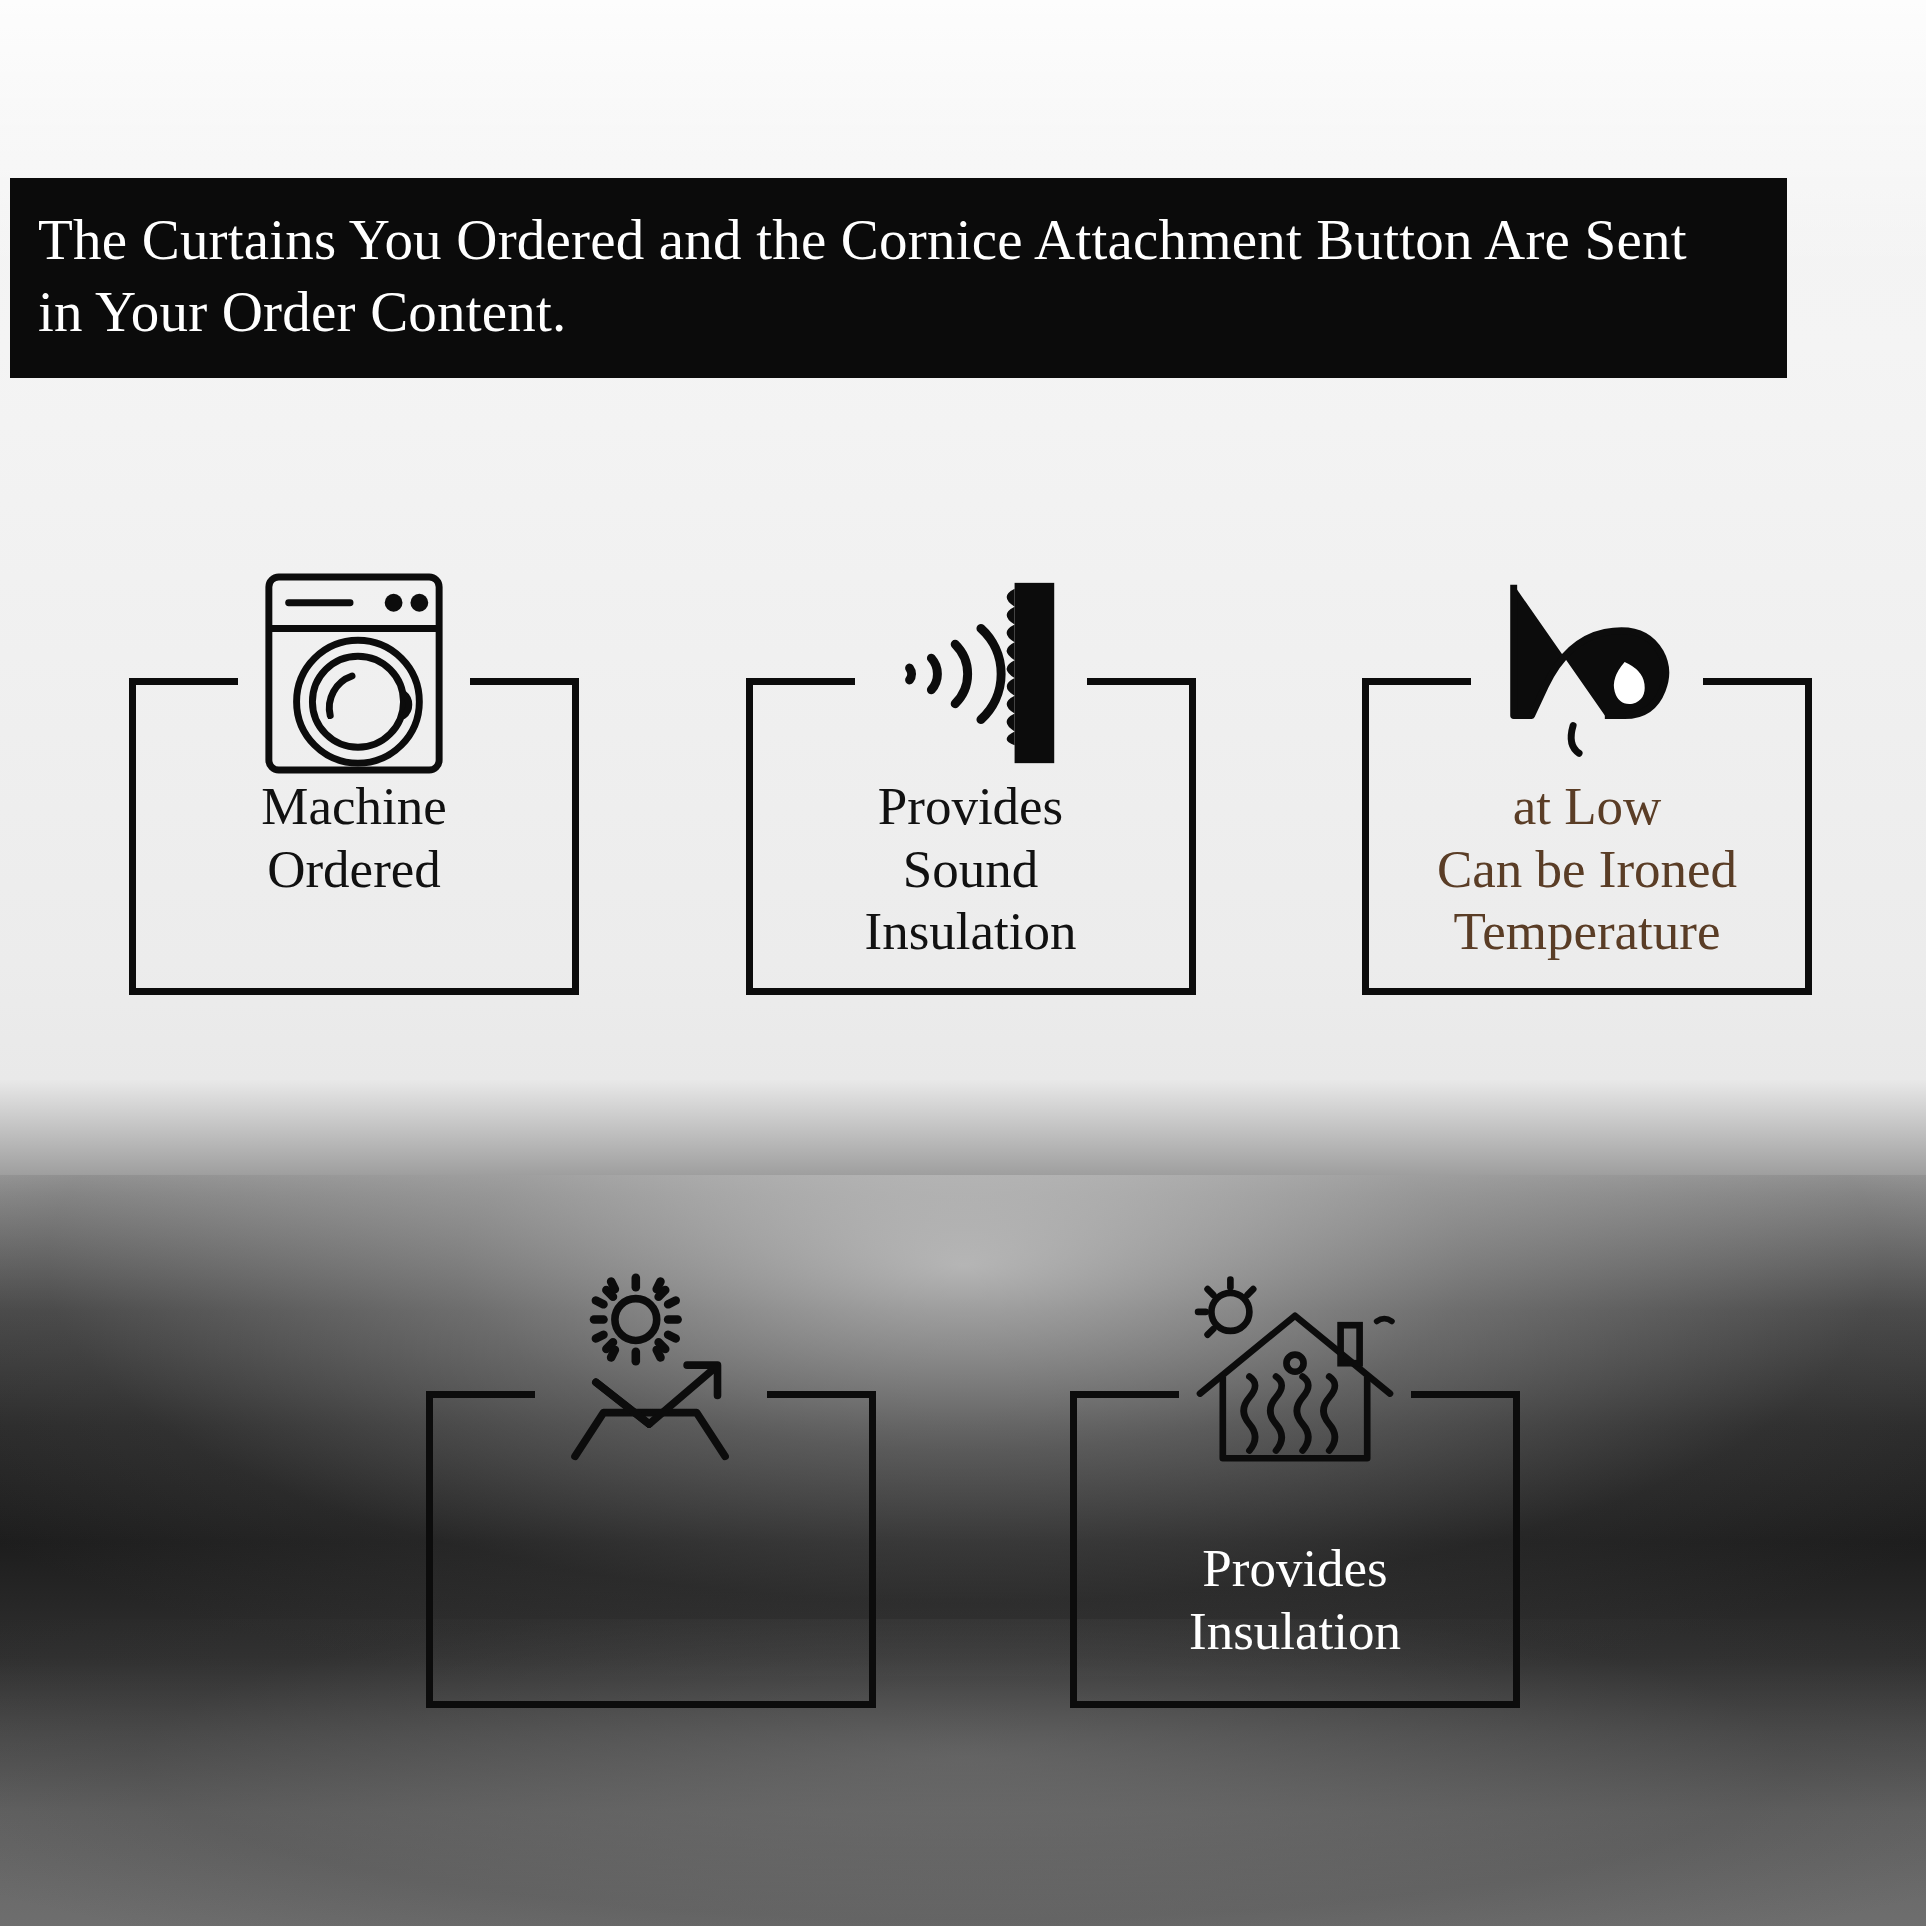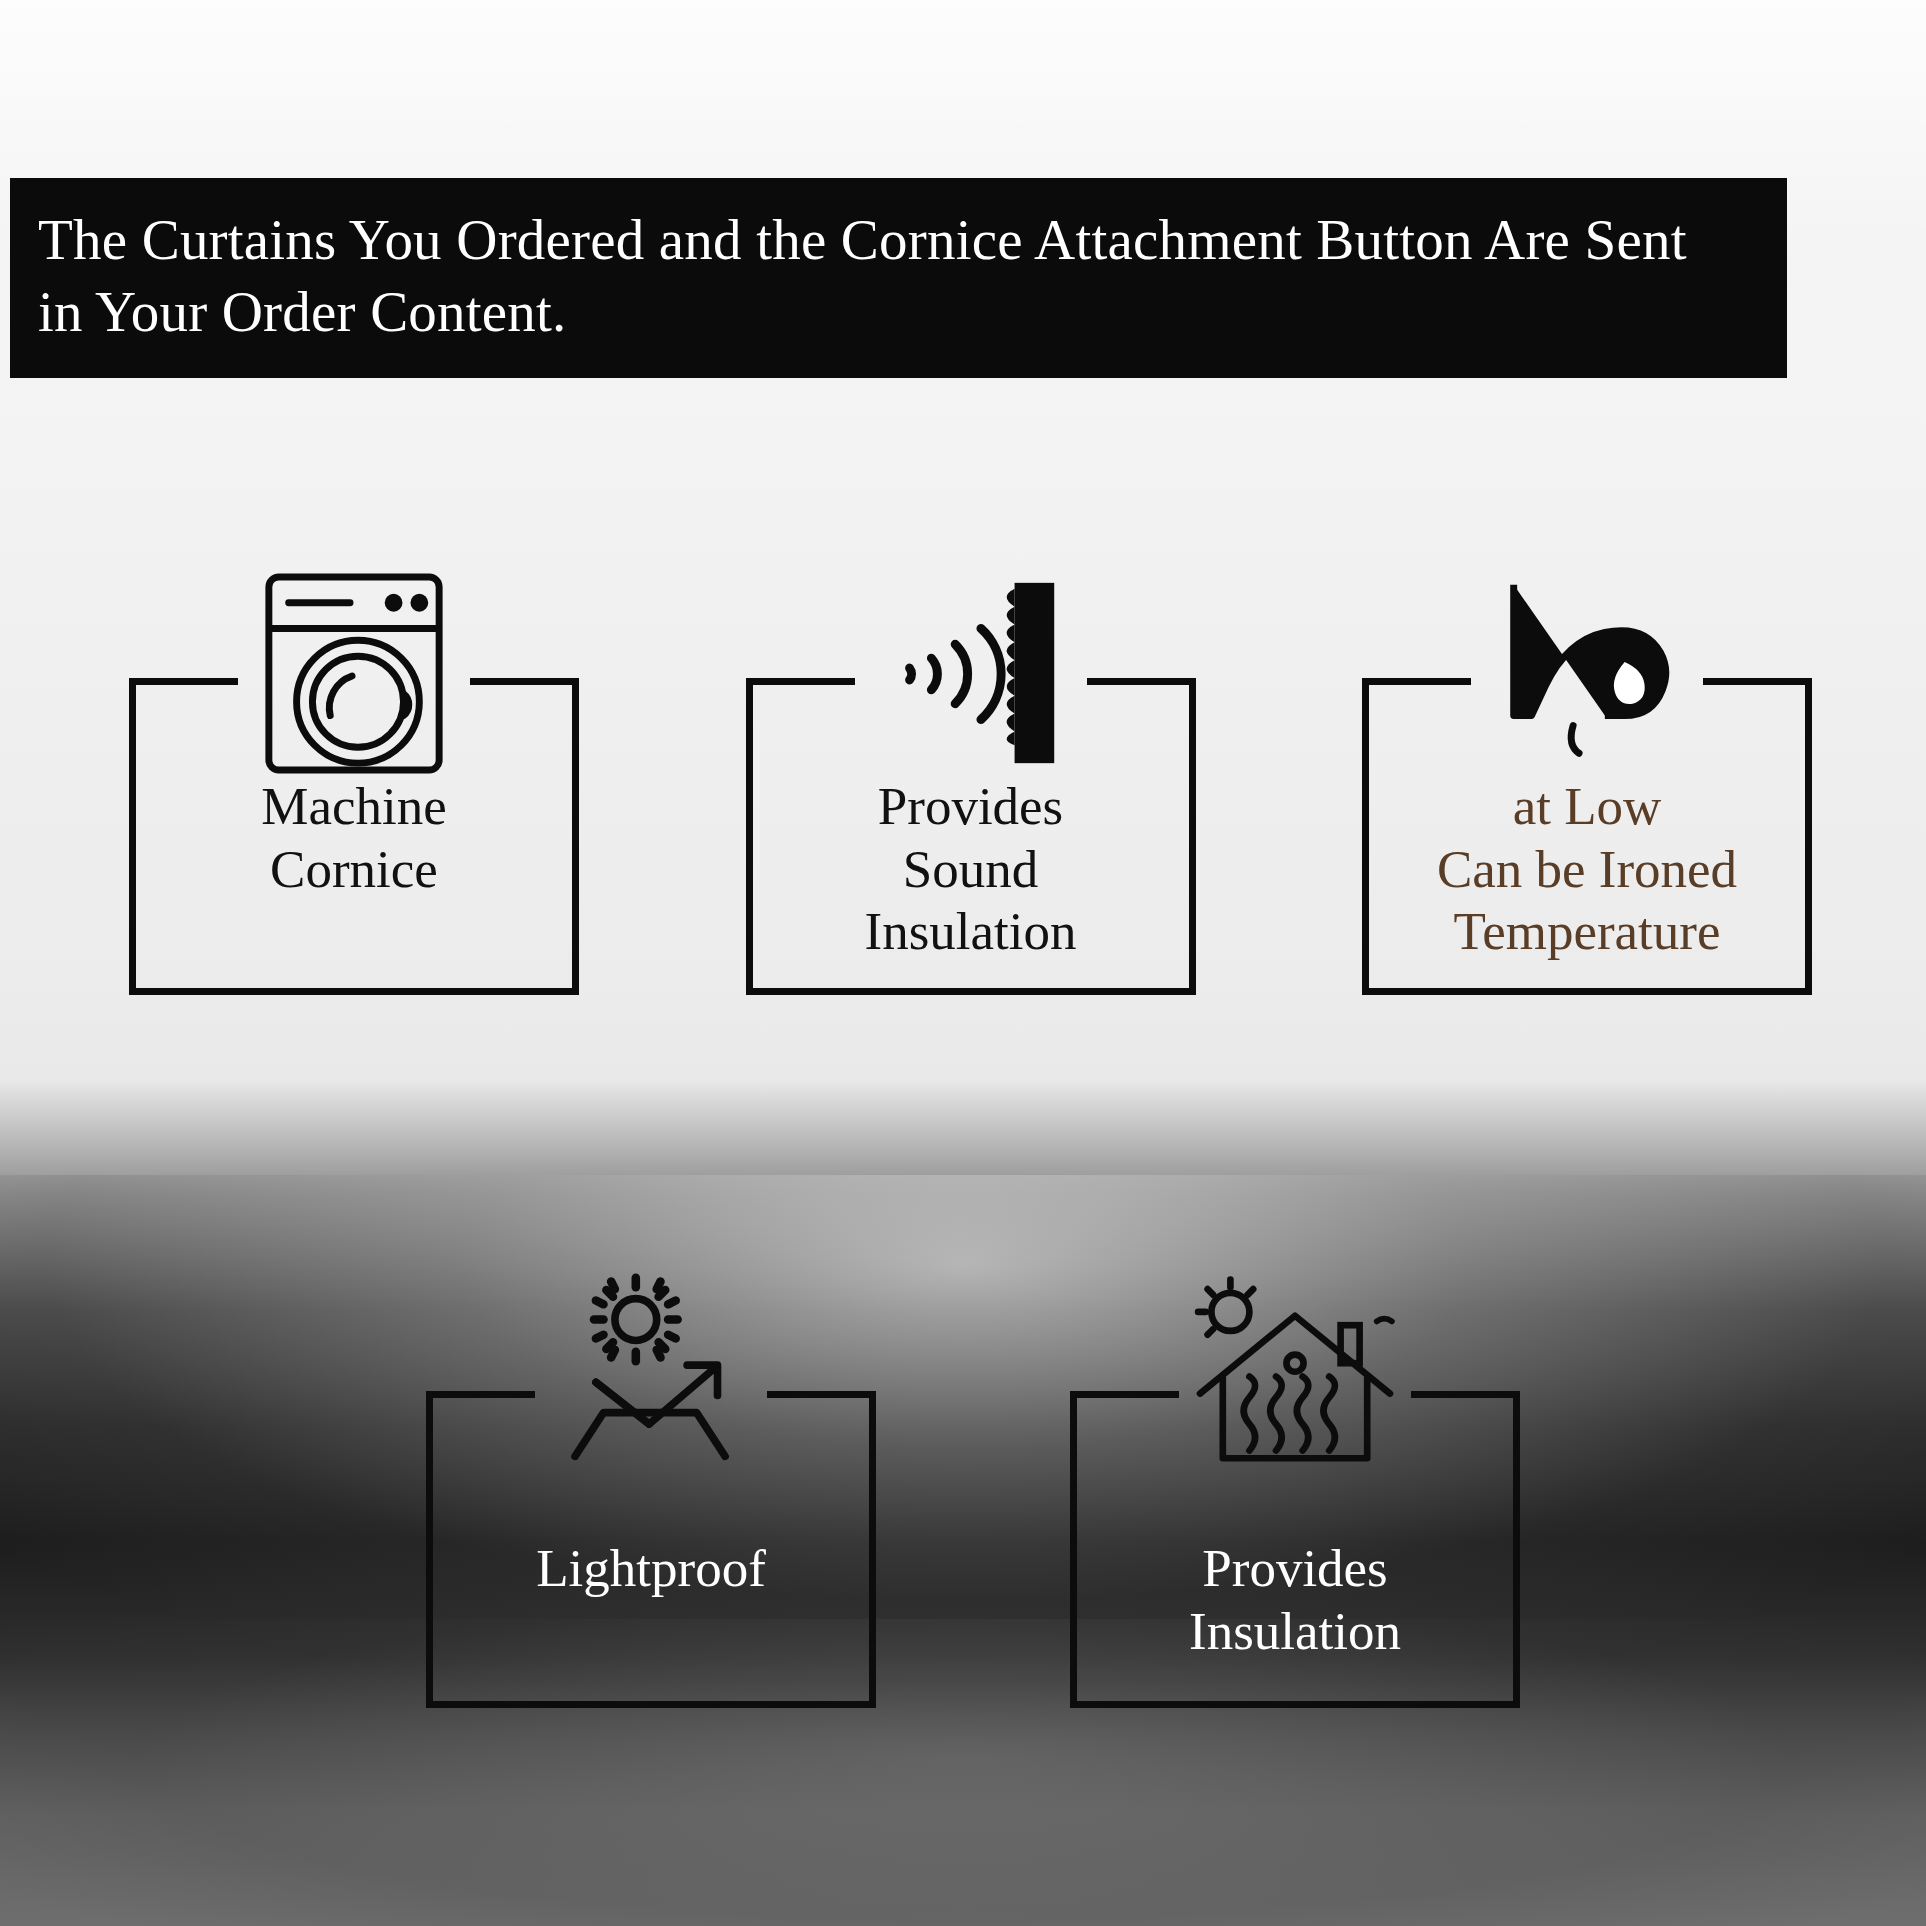--- a/index.html
+++ b/index.html
@@ -200,21 +200,21 @@
           <path d="M150 128 a14 14 0 0 1 0 22" stroke-linecap="round"></path>
         </svg>
       </div>
       <div class="bracket">
         <div class="bl"></div>
           <div class="br"></div>
           <div class="bottom-bar"></div>
       </div>
       <div class="card-label">
         <div>Machine</div>
-        <div>Cornice</div>
+        <div>Ordered</div>
       </div>
     </div>
 
     <div class="card">
       <div class="icon-wrap">
         <svg width="213" height="213" viewBox="0 0 215 215" fill="none" stroke="#0c0c0c" stroke-width="9">
           <path d="M150 18 v180" stroke-width="0"></path>
           <rect x="152" y="16" width="40" height="182" fill="#0c0c0c" stroke="none"></rect>
           <path d="M152 22 q-16 8 0 18 q-16 8 0 18 q-16 8 0 18 q-16 8 0 18 q-16 8 0 18 q-16 8 0 18 q-16 8 0 18 q-16 8 0 18 q-16 8 0 14" fill="#0c0c0c" stroke="none"></path>
           <path d="M118 62 a62 62 0 0 1 0 92" stroke-linecap="round"></path>
@@ -289,21 +289,20 @@
           <path d="M118 162 L62 118" stroke-linecap="round"></path>
           <path d="M92 112 L62 116 L66 146" stroke-linecap="round" stroke-linejoin="round" stroke-width="0"></path>
         </svg>
       </div>
       <div class="bracket">
         <div class="bl"></div>
           <div class="br"></div>
           <div class="bottom-bar"></div>
       </div>
       <div class="card-label white bottom">
-        <div>Lightproof</div>
       </div>
     </div>
 
     <div class="card bottom">
       <div class="icon-wrap">
         <svg width="238" height="238" viewBox="0 0 240 240" fill="none" stroke="#0c0c0c" stroke-width="7">
           <circle cx="52" cy="42" r="20"></circle>
           <g stroke-linecap="round" stroke-width="7">
             <line x1="52" y1="8" x2="52" y2="16"></line>
             <line x1="18" y1="42" x2="26" y2="42"></line>

